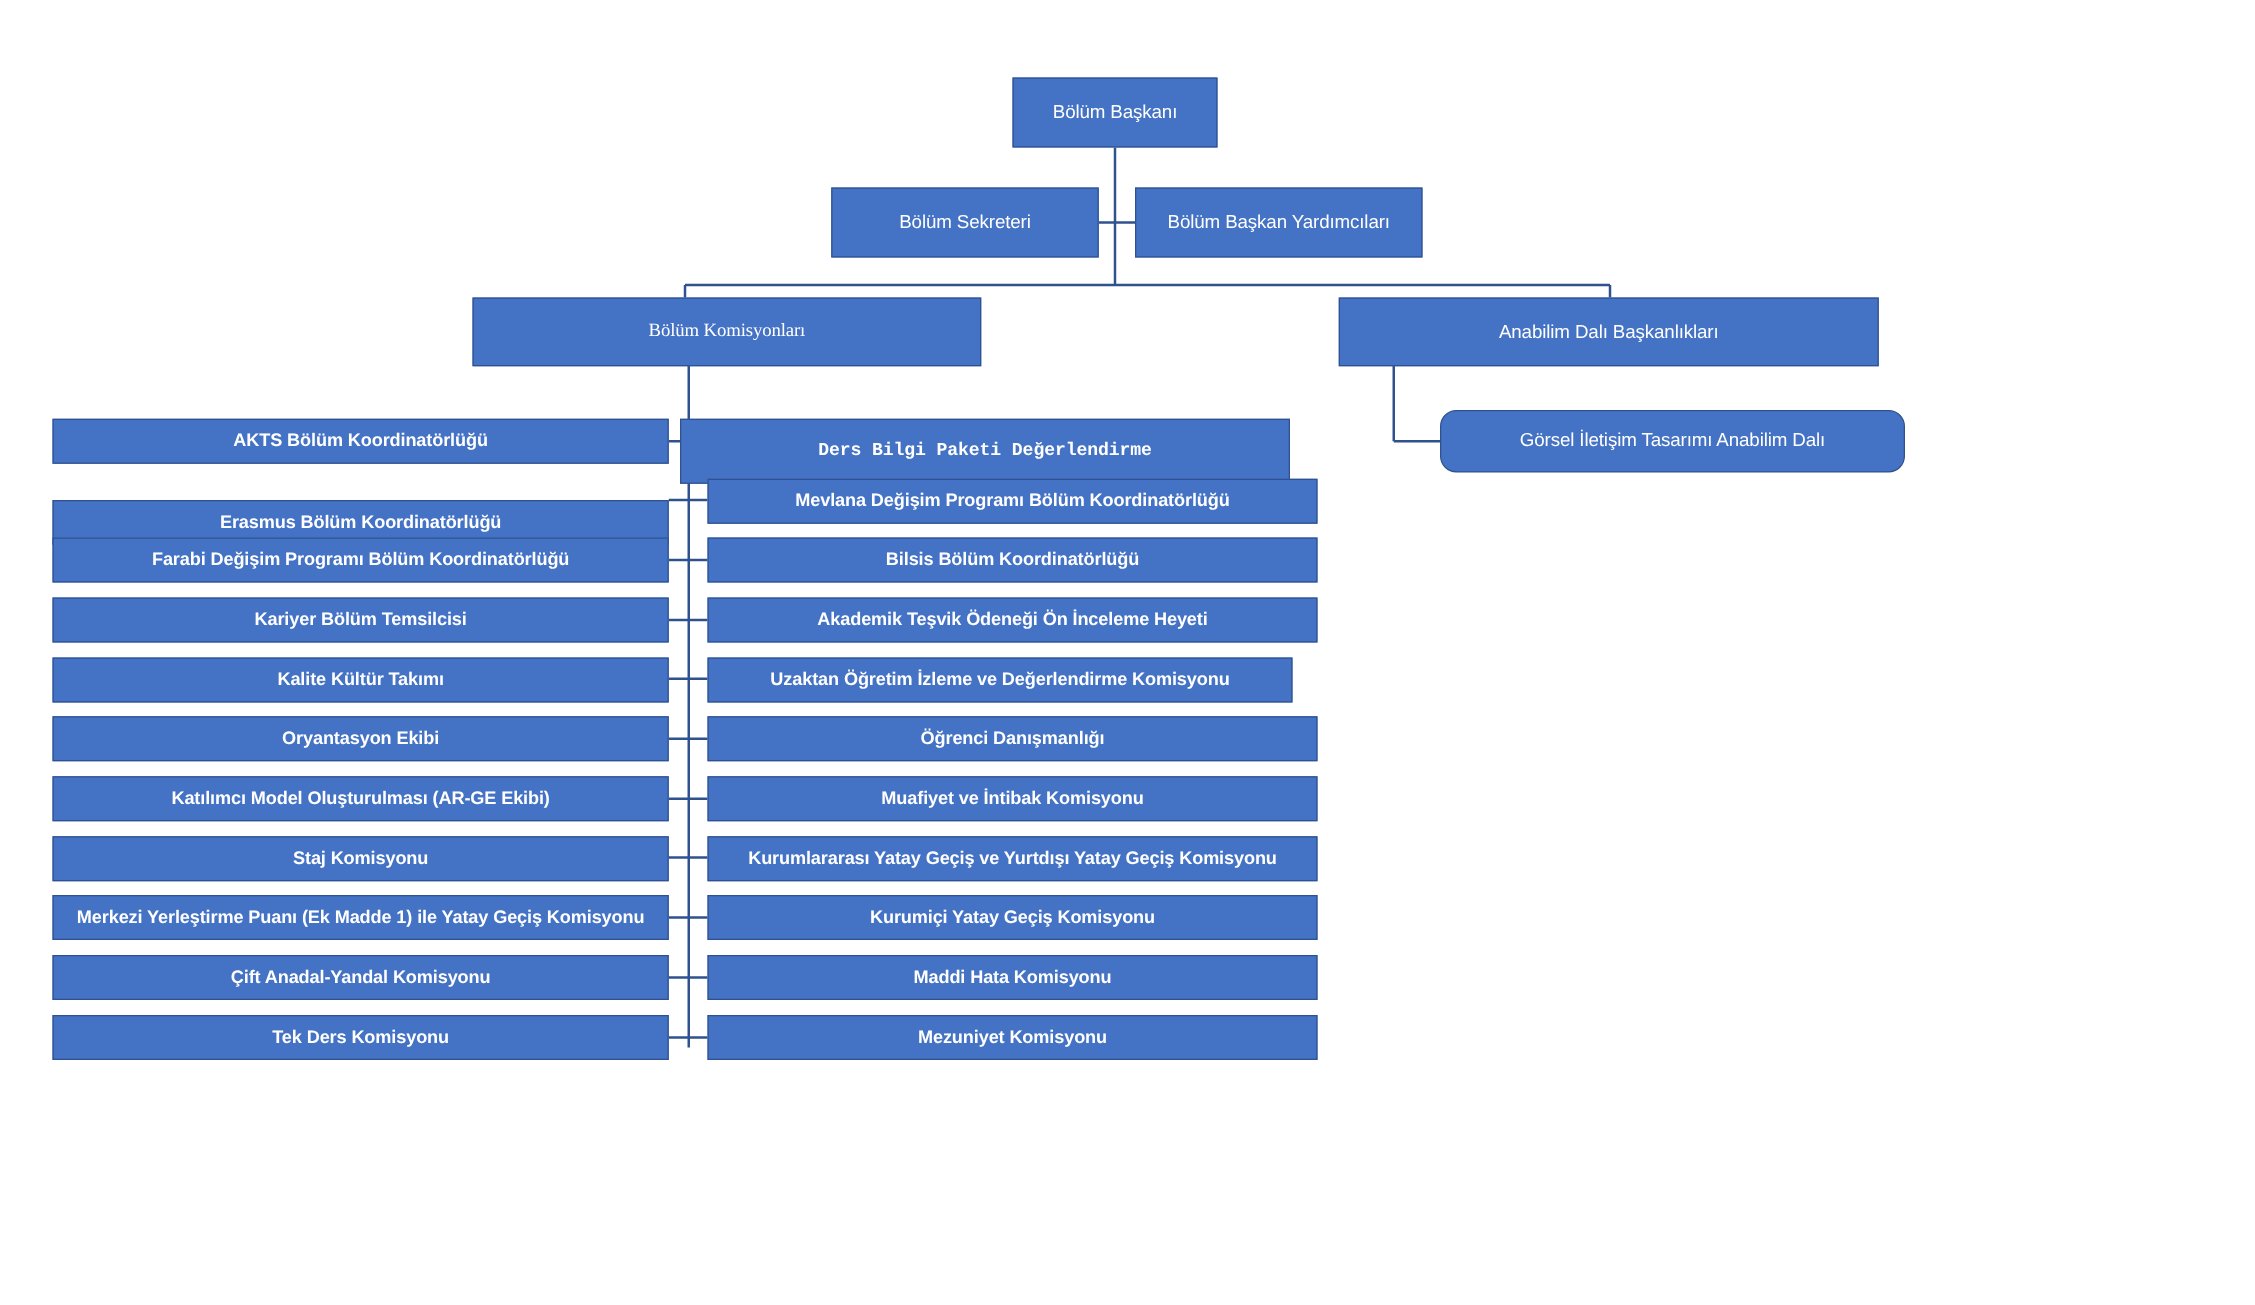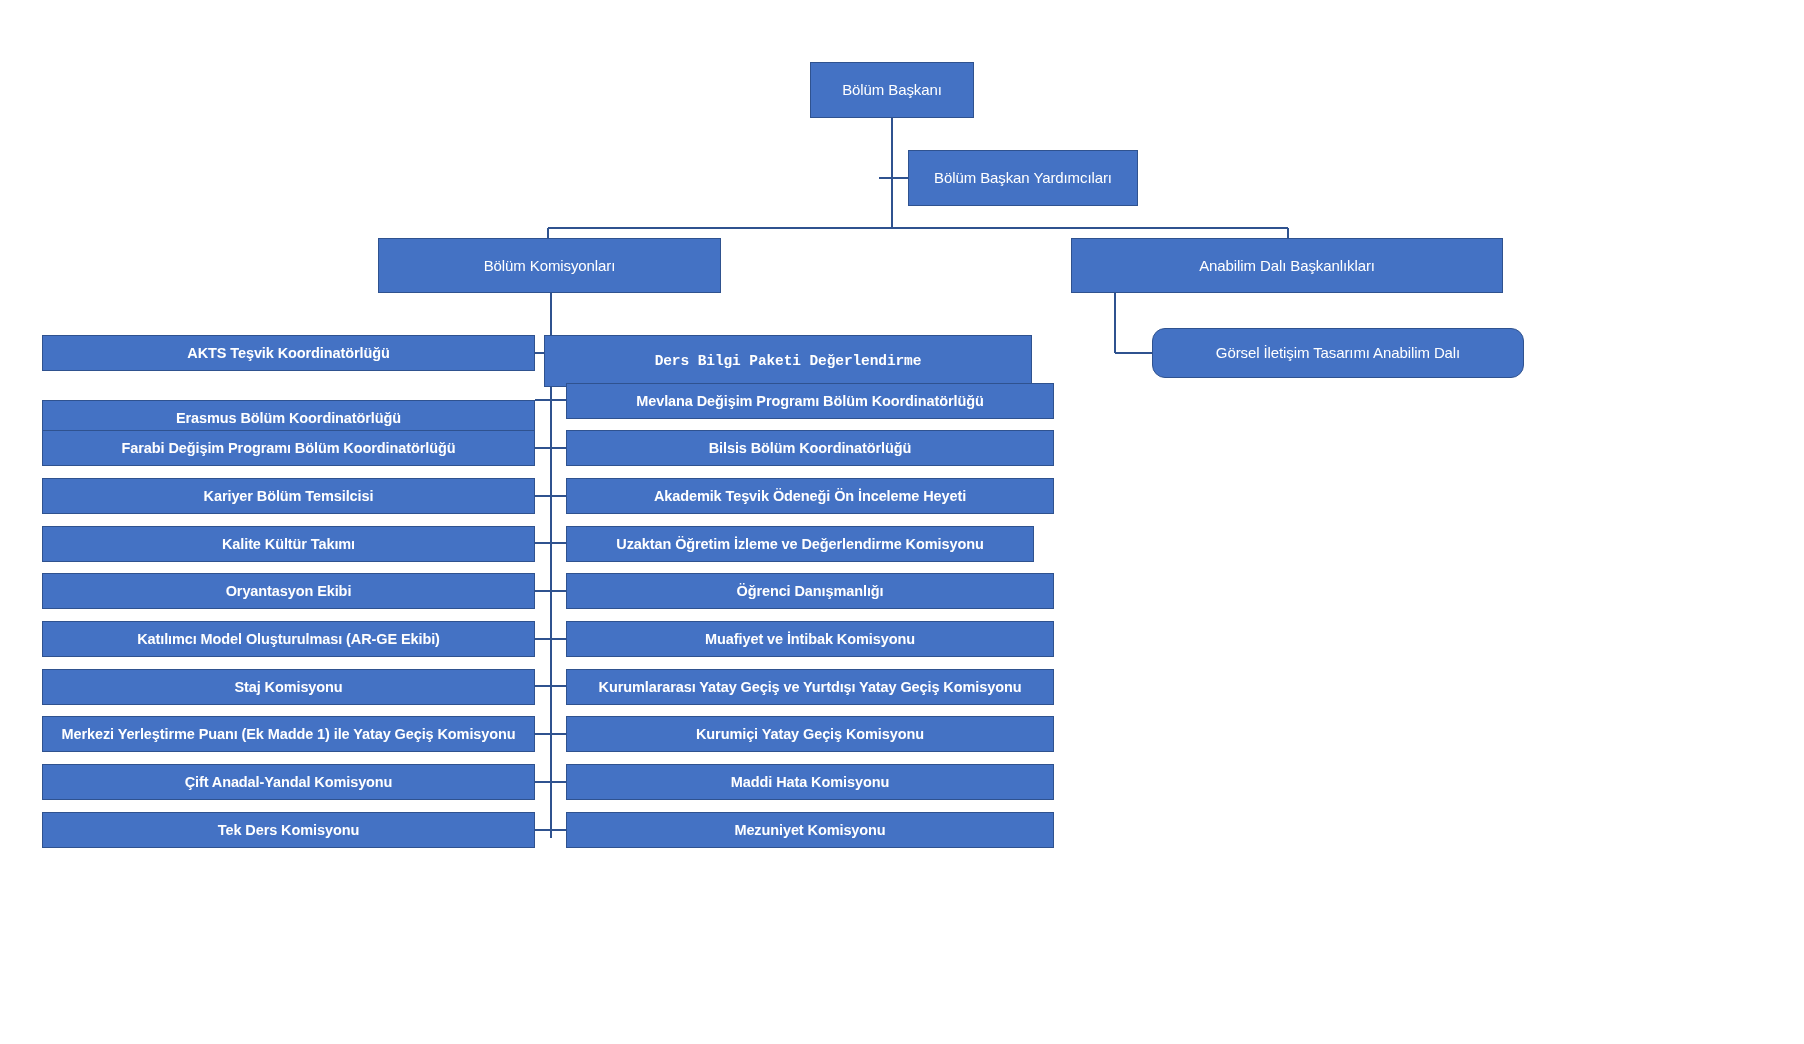--- a/index.html
+++ b/index.html
@@ -92,28 +92,29 @@
       <line x1="551" y1="639" x2="566" y2="639"></line>
       <line x1="551" y1="686" x2="566" y2="686"></line>
       <line x1="551" y1="734" x2="566" y2="734"></line>
       <line x1="551" y1="782" x2="566" y2="782"></line>
       <line x1="551" y1="830" x2="566" y2="830"></line>
     </g>
   </svg>
 
   <div class="node top-level" style="left:810px; top:62px; width:164px; height:56px;">Bölüm Başkanı</div>
 
+  <div class="node mid-level" style="left:665px; top:150px; width:214px; height:56px;">Bölüm Sekreteri</div>
 
   <div class="node mid-level" style="left:908px; top:150px; width:230px; height:56px;">Bölüm Başkan Yardımcıları</div>
 
-  <div class="node branch" style="left:378px; top:238px; width:343px; height:55px;">Bölüm Komisyonları</div>
+  <div class="node branch" style="left:378px; top:238px; width:407px; height:55px;font-family:Liberation Serif, serif;">Bölüm Komisyonları</div>
 
   <div class="node branch" style="left:1071px; top:238px; width:432px; height:55px;">Anabilim Dalı Başkanlıkları</div>
 
-  <div class="node leaf" style="left:42px; top:335px; width:493px; height:36px;">AKTS Teşvik Koordinatörlüğü</div>
+  <div class="node leaf" style="left:42px; top:335px; width:493px; height:36px;">AKTS Bölüm Koordinatörlüğü</div>
   <div class="node leaf" style="left:42px; top:400px; width:493px; height:36px;">Erasmus Bölüm Koordinatörlüğü</div>
   <div class="node leaf" style="left:42px; top:430px; width:493px; height:36px;">Farabi Değişim Programı Bölüm Koordinatörlüğü</div>
   <div class="node leaf" style="left:42px; top:478px; width:493px; height:36px;">Kariyer Bölüm Temsilcisi</div>
   <div class="node leaf" style="left:42px; top:526px; width:493px; height:36px;">Kalite Kültür Takımı</div>
   <div class="node leaf" style="left:42px; top:573px; width:493px; height:36px;">Oryantasyon Ekibi</div>
   <div class="node leaf" style="left:42px; top:621px; width:493px; height:36px;">Katılımcı Model Oluşturulması (AR-GE Ekibi)</div>
   <div class="node leaf" style="left:42px; top:669px; width:493px; height:36px;">Staj Komisyonu</div>
   <div class="node leaf" style="left:42px; top:716px; width:493px; height:36px;">Merkezi Yerleştirme Puanı (Ek Madde 1) ile Yatay Geçiş Komisyonu</div>
   <div class="node leaf" style="left:42px; top:764px; width:493px; height:36px;">Çift Anadal-Yandal  Komisyonu</div>
   <div class="node leaf" style="left:42px; top:812px; width:493px; height:36px;">Tek Ders Komisyonu</div>

